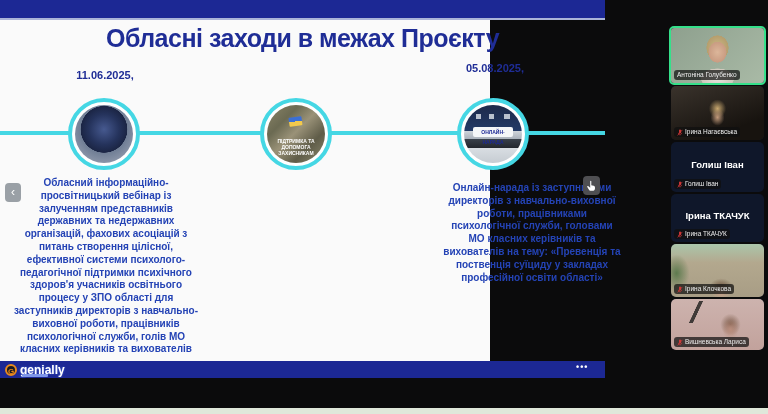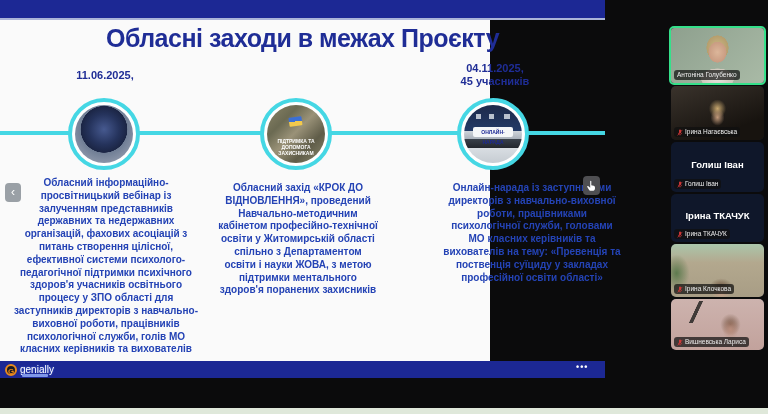--- a/index.html
+++ b/index.html
@@ -33,21 +33,21 @@
     background:linear-gradient(90deg,#dfe5ec 0 5px,transparent 5px 13px,#dfe5ec 13px 18px,transparent 18px 28px,#dfe5ec 28px 33px);opacity:.8;}
   .col-body{color:#2443b5;font-size:10px;font-weight:bold;line-height:12.8px;}
   .nav-prev{position:absolute;left:5px;top:183px;width:16px;height:19px;background:#9aa0a6;border-radius:4px;
     color:#fff;font-size:12px;line-height:18px;text-align:center;}
   .pointer-btn{position:absolute;left:583px;top:176px;width:17px;height:19px;background:#4f4f52;border-radius:4px;
     display:flex;align-items:center;justify-content:center;}
   .menu-dots{position:absolute;left:576px;top:362px;color:#fff;font-size:9px;letter-spacing:1px;font-weight:bold;}
   .brand{display:flex;align-items:center;gap:3px;margin-left:5px;}
   .brand-g{width:12px;height:12px;border-radius:50%;background:#1b1b22;border:2px solid #e8891d;
     color:#e8891d;font-size:8px;font-weight:bold;line-height:11px;text-align:center;box-sizing:border-box;}
-  .brand-name{color:#fff;font-size:10px;font-weight:normal;text-shadow:0 0 2px #4f6fe0;}
+  .brand-name{color:#fff;font-size:12px;font-weight:bold;text-shadow:0 0 2px #4f6fe0;}
   .brand-sub{position:absolute;left:22px;top:13px;width:26px;height:3px;background:#7f96e8;border-radius:1px;}
   .bottom-strip{position:absolute;left:0;top:408px;width:768px;height:6px;background:#dfe8da;}
   
   .tile{position:absolute;left:671px;width:93px;border-radius:5px;overflow:hidden;background:#0f172a;}
   .tile .video{position:absolute;inset:0;}
   .tile.speaking{border:2px solid #35e08a;margin-left:-2px;margin-top:-2px;}
   .big-name{position:absolute;left:0;right:0;top:34%;text-align:center;color:#fff;font-size:9.5px;font-weight:bold;}
   .pill{position:absolute;left:3px;bottom:3px;max-width:86px;display:flex;align-items:center;gap:2px;
     background:rgba(15,15,15,.72);border-radius:3px;padding:1px 3px;color:#ededed;font-size:6.5px;line-height:8px;white-space:nowrap;overflow:hidden;}
   .mic-off{width:6px;height:7px;flex:0 0 auto;}
@@ -77,42 +77,40 @@
 <div class="slide">
   <div class="bar-top"></div>
   <div class="slide-title">Обласні заходи в межах Проєкту</div>
 
   <div class="timeline"></div>
 
   <div class="col" style="left:10px;top:62px;width:190px;margin-top:7px;">
     <div class="col-date">11.06.2025,</div>
   </div>
   <div class="col" style="left:400px;top:62px;width:190px;">
-    <div class="col-date">04.11.2025,</div>
-    <div class="col-date">45 учасників</div>
+    <div class="col-date">05.08.2025,</div>
   </div>
 
   <div class="circle" style="left:68px;top:98px;">
     <div class="img c1"></div>
   </div>
   <div class="circle" style="left:260px;top:98px;">
     <div class="img c2">
       <div class="flag"></div>
       <div class="circ-caption">Підтримка та допомога захисникам</div>
     </div>
   </div>
   <div class="circle" style="left:457px;top:98px;">
     <div class="img c3">
       <div class="screen-icons"></div>
       <div class="badge-online">ОНЛАЙН-НАРАДА</div>
     </div>
   </div>
 
   <div class="col col-body" style="left:12px;top:177px;width:188px;">Обласний інформаційно-просвітницький вебінар із залученням представників державних та недержавних організацій, фахових асоціацій з питань створення цілісної, ефективної системи психолого-педагогічної підтримки психічного здоров'я учасників освітнього процесу у ЗПО області для заступників директорів з навчально-виховної роботи, працівників психологічної служби, голів МО класних керівників та вихователів</div>
-  <div class="col col-body" style="left:218px;top:182px;width:160px;">Обласний захід «КРОК ДО ВІДНОВЛЕННЯ», проведений Навчально-методичним кабінетом професійно-технічної освіти у Житомирській області спільно з Департаментом освіти і науки ЖОВА, з метою підтримки ментального здоров'я поранених захисників</div>
   <div class="col col-body" style="left:406px;top:182px;width:178px;margin-left:37px;">Онлайн-нарада із заступниками директорів з навчально-виховної роботи, працівниками психологічної служби, головами МО класних керівників та вихователів на тему: «Превенція та поственція суїциду у закладах професійної освіти області»</div>
 
   <div class="nav-prev">‹</div>
   <div class="pointer-btn">
     <svg width="11" height="12" viewBox="0 0 11 12">
       <path d="M4.2 1.2 C4.2 0.5 5.3 0.5 5.3 1.2 L5.3 5.2 L6.3 5.4 C8.6 5.8 9.2 6.4 9 8.2 C8.9 9.5 8.3 10.8 7.3 10.8 L4.6 10.8 C3.8 10.8 3.3 10.3 2.8 9.5 L1.3 7.1 C0.9 6.4 1.8 5.8 2.4 6.3 L4.2 7.7 Z" fill="#ffffff"></path>
     </svg>
   </div>
 
   <div class="bar-bottom">

